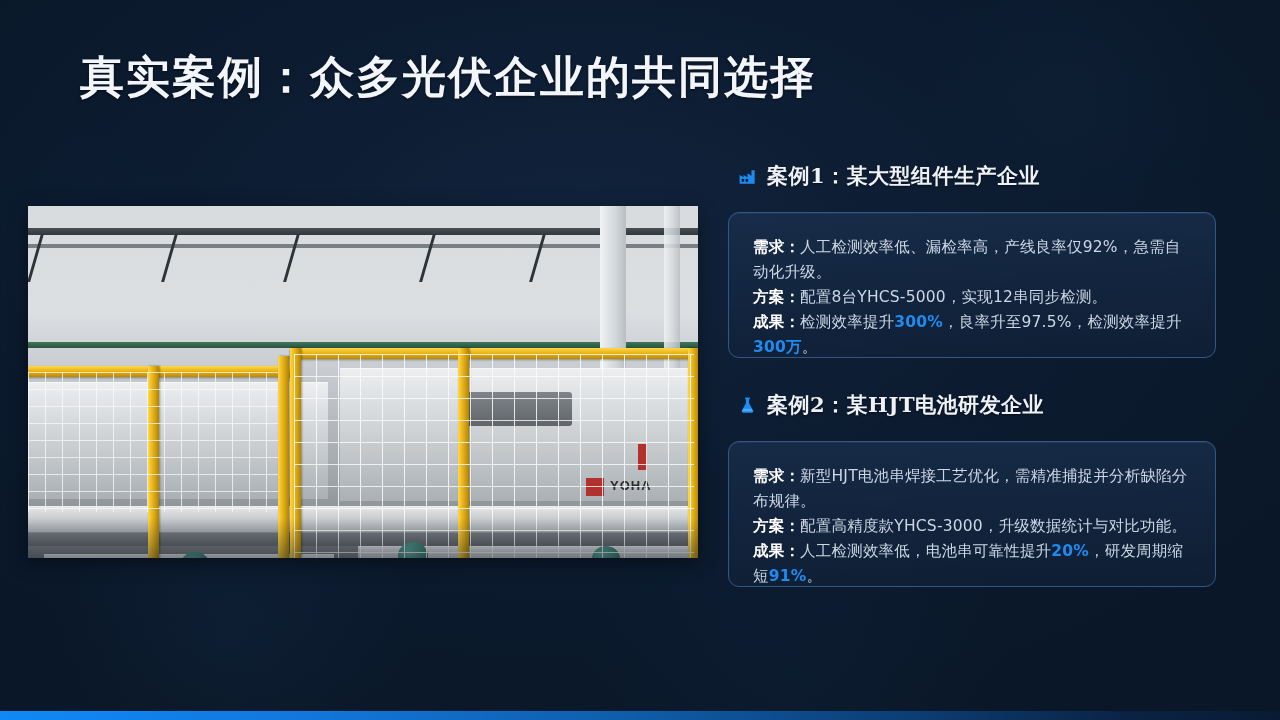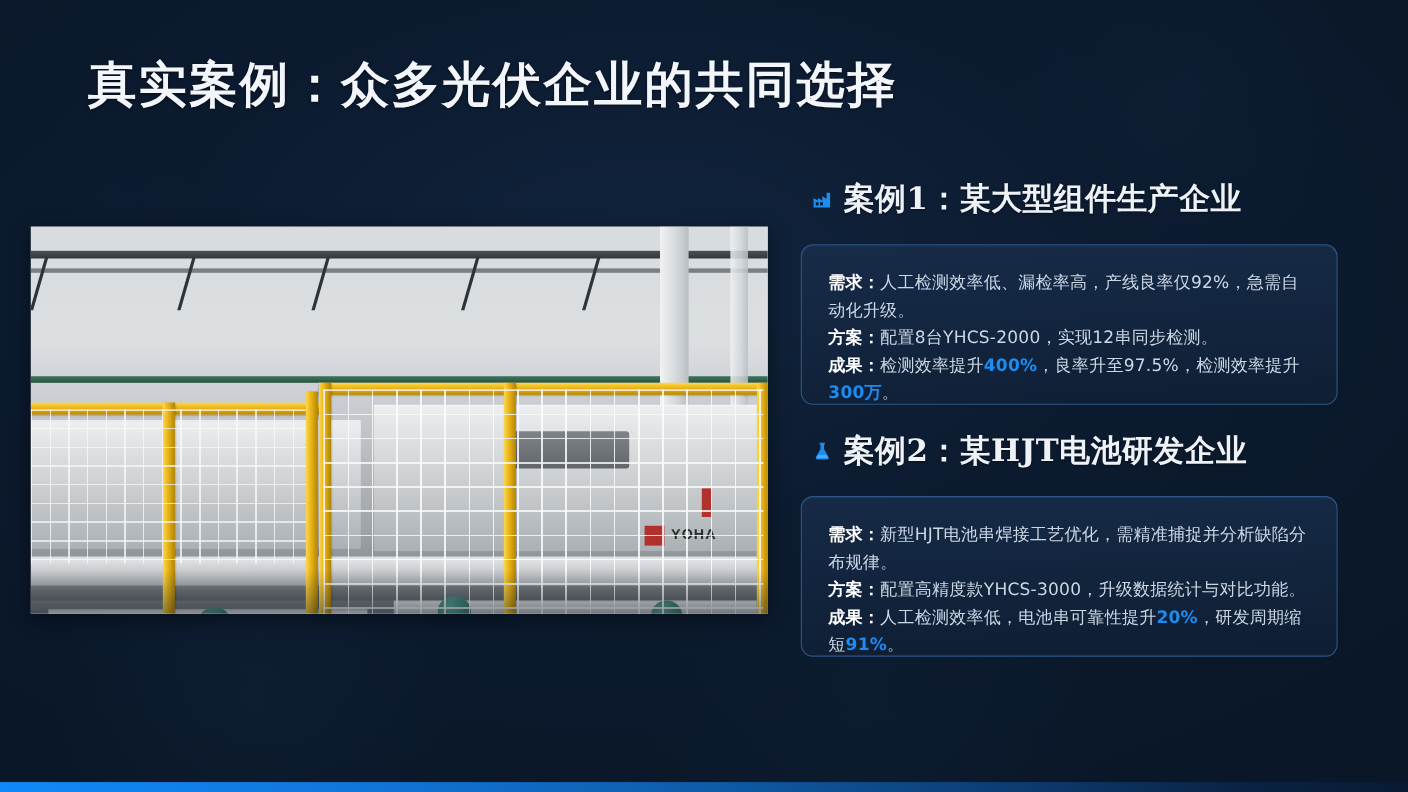--- a/index.html
+++ b/index.html
@@ -173,21 +173,21 @@
   .case-block {
     position: absolute;
     left: 728px;
     width: 488px;
   }
   .case-heading {
     display: flex;
     align-items: center;
     gap: 9px;
     font-family: "DejaVu Serif", "Liberation Serif", serif;
-    font-size: 28px;
+    font-size: 21px;
     font-weight: 700;
     color: #eef2f7;
     letter-spacing: 0.5px;
     text-shadow: 0 1px 2px rgba(0,0,0,0.5);
     white-space: nowrap;
     margin-bottom: 12px;
     padding-left: 8px;
   }
   .case-heading .hd-icon {
     display: inline-flex;
@@ -299,24 +299,24 @@
           <rect x="9.6" y="15" width="3.2" height="3.6" fill="#0b1c32"></rect>
         </svg>
       </span>
       <span>案例1：某大型组件生产企业</span>
     </div>
     <div class="card" style="height:146px;">
       <p>
         <span class="lbl">需求：</span><span>人工检测效率低、漏检率高，产线良率仅92%，急需自动化升级。</span>
       </p>
       <p>
-        <span class="lbl">方案：</span><span>配置8台YHCS-2000，实现12串同步检测。</span>
-      </p>
-      <p>
-        <span class="lbl">成果：</span><span>检测效率提升</span><span class="hl">400%</span><span>，良率升至97.5%，检测效率提升</span><span class="hl">300万</span><span>。</span>
+        <span class="lbl">方案：</span><span>配置8台YHCS-5000，实现12串同步检测。</span>
+      </p>
+      <p>
+        <span class="lbl">成果：</span><span>检测效率提升</span><span class="hl">300%</span><span>，良率升至97.5%，检测效率提升</span><span class="hl">300万</span><span>。</span>
       </p>
     </div>
   </div>
 
   <div class="case-block" style="top:391px;">
     <div class="case-heading">
       <span class="hd-icon">
         <svg width="19" height="19" viewBox="0 0 24 24" aria-hidden="true">
           <path d="M9 2h6v2h-1v5.2l5.2 9.1A2 2 0 0 1 17.5 21h-11a2 2 0 0 1-1.7-2.7L10 9.2V4H9V2z" fill="#1e8bf0"></path>
           <path d="M7.3 16h9.4l2 3.4H5.3L7.3 16z" fill="#7ec2ff" opacity=".55"></path>

